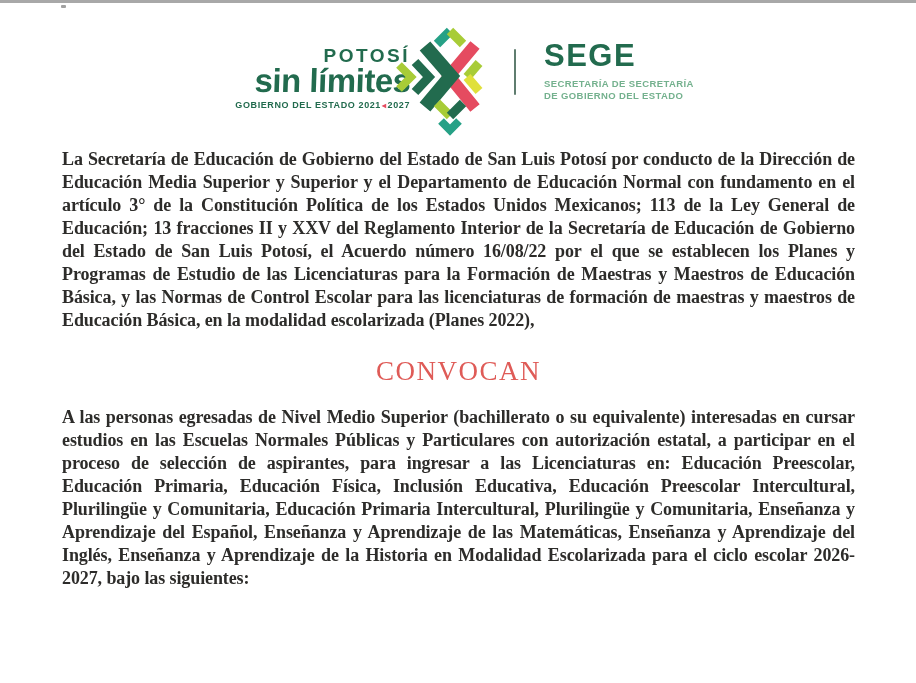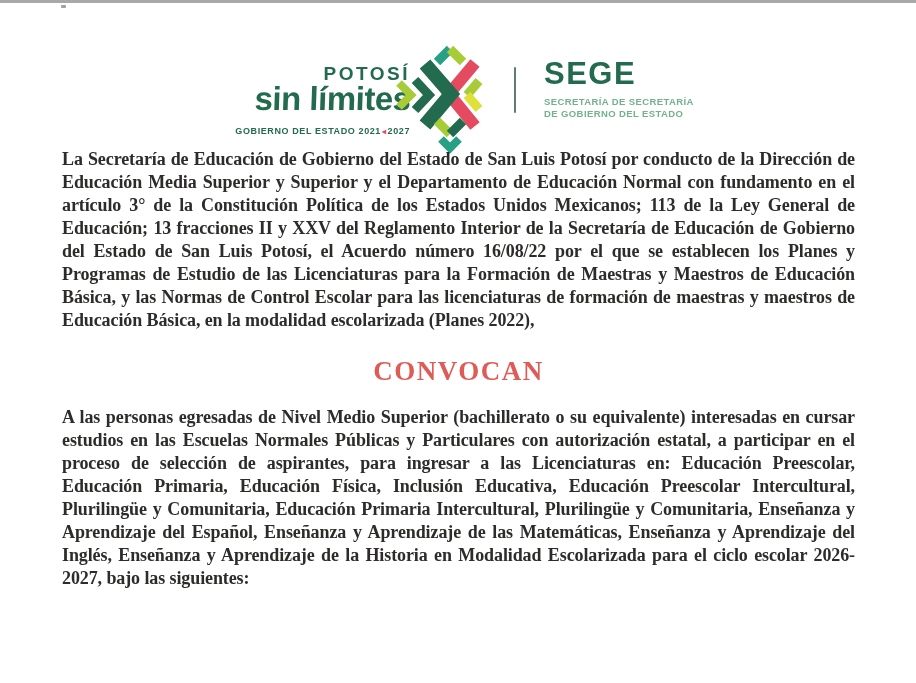--- a/index.html
+++ b/index.html
@@ -14,36 +14,36 @@
   .top-bar {
     position: absolute; top: 0; left: 0;
     width: 916px; height: 3px;
     background: var(--scan-bar-gray);
   }
   .scan-speck {
     position: absolute; top: 5px; left: 61px;
     width: 5px; height: 3px; background: #8a8a8a; border-radius: 1px;
     opacity: .8;
   }
-  .header { position: absolute; top: 18px; left: 0; width: 100%; height: 142px; }
+  .header { position: absolute; top: 0; left: 0; width: 100%; height: 142px; }
 
   
   .potosi-text {
     position: absolute; top: 46px; left: 210px; width: 200px;
     text-align: right; color: var(--brand-dark-green);
   }
   .potosi-line1 {
     font-size: 19px; font-weight: bold; letter-spacing: 2.5px; line-height: 19px;
   }
   .potosi-line2 {
     font-size: 33px; font-weight: bold; line-height: 31px; letter-spacing: -0.5px;
     transform: skewX(-2deg); transform-origin: right bottom;
   }
   .potosi-tagline {
-    margin-top: 12px; font-size: 9px; font-weight: bold; letter-spacing: 0.6px;
+    margin-top: 4px; font-size: 9px; font-weight: bold; letter-spacing: 0.6px;
     white-space: nowrap;
   }
   .tagline-sep { color: var(--brand-red); font-size: 8px; padding: 0 1px; }
 
   
   .x-logo { position: absolute; left: 393px; top: 22px; }
   .x-logo path { fill: none; stroke-linejoin: miter; }
   .sk-dark   { stroke: var(--brand-dark-green); }
   .sk-teal   { stroke: var(--brand-teal); }
   .sk-lime   { stroke: var(--brand-lime); }
@@ -70,21 +70,21 @@
     color: var(--body-text);
   }
   .para {
     font-size: 18px; line-height: 23px; text-align: justify; margin: 0;
     letter-spacing: -0.1px;
   }
   .heading {
     margin: 24px 0 0 0; text-align: center;
     color: var(--heading-red);
     font-family: "Liberation Serif", serif;
-    font-size: 27px; font-weight: bold; letter-spacing: 1.5px;
+    font-size: 27px; font-weight: normal; letter-spacing: 1.5px;
   }
   .para2 { margin-top: 19px; }
 </style>
 </head>
 <body>
 
 <div class="page">
 
   <div class="top-bar"></div>
   <div class="scan-speck"></div>

